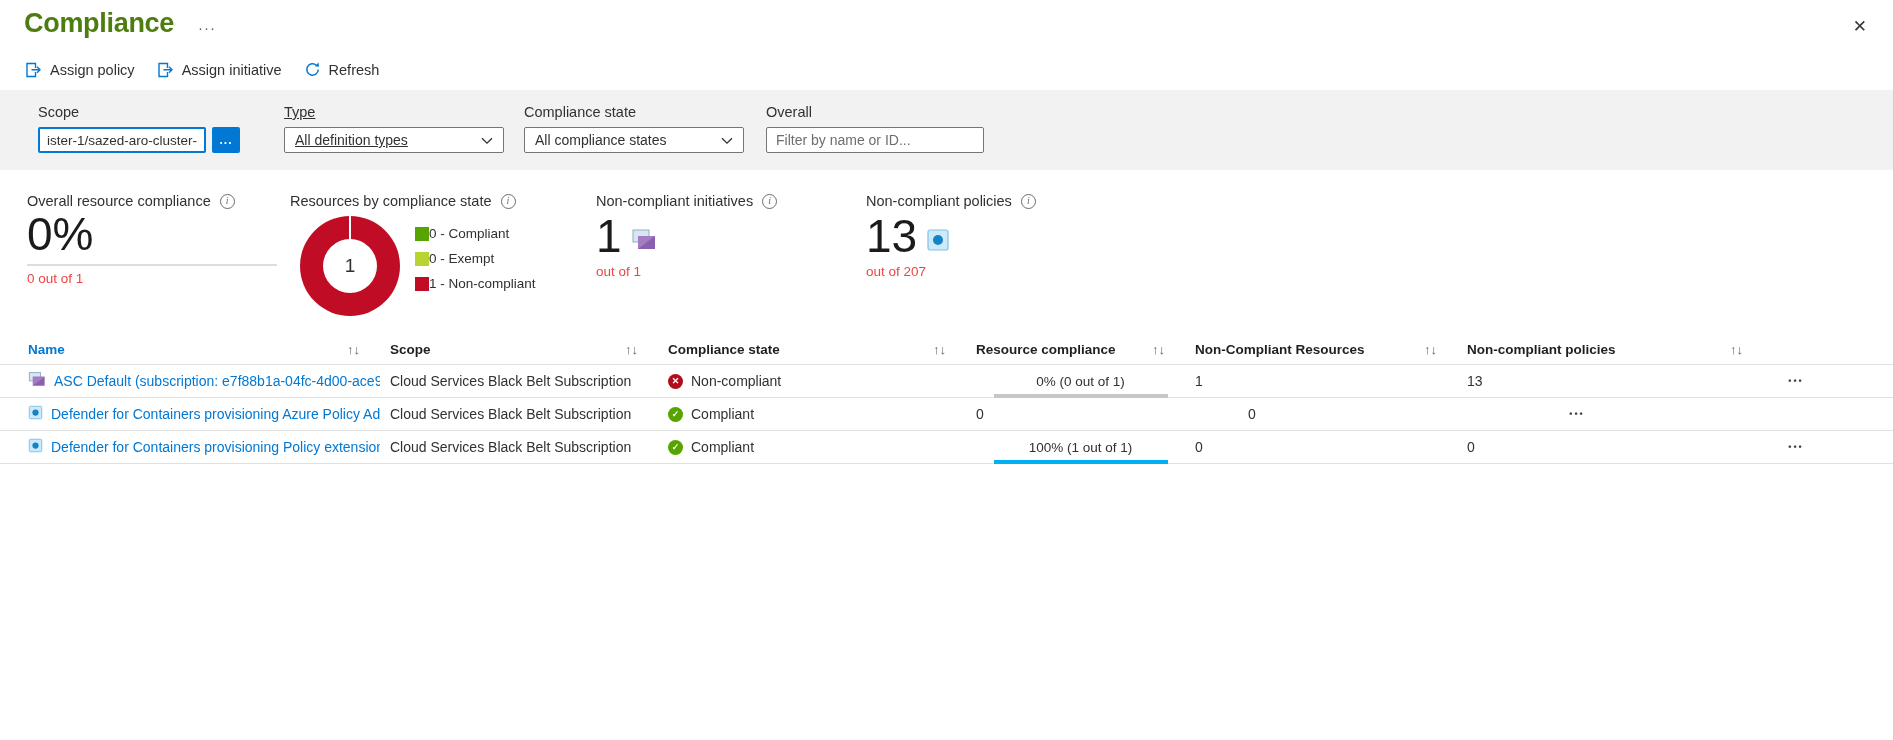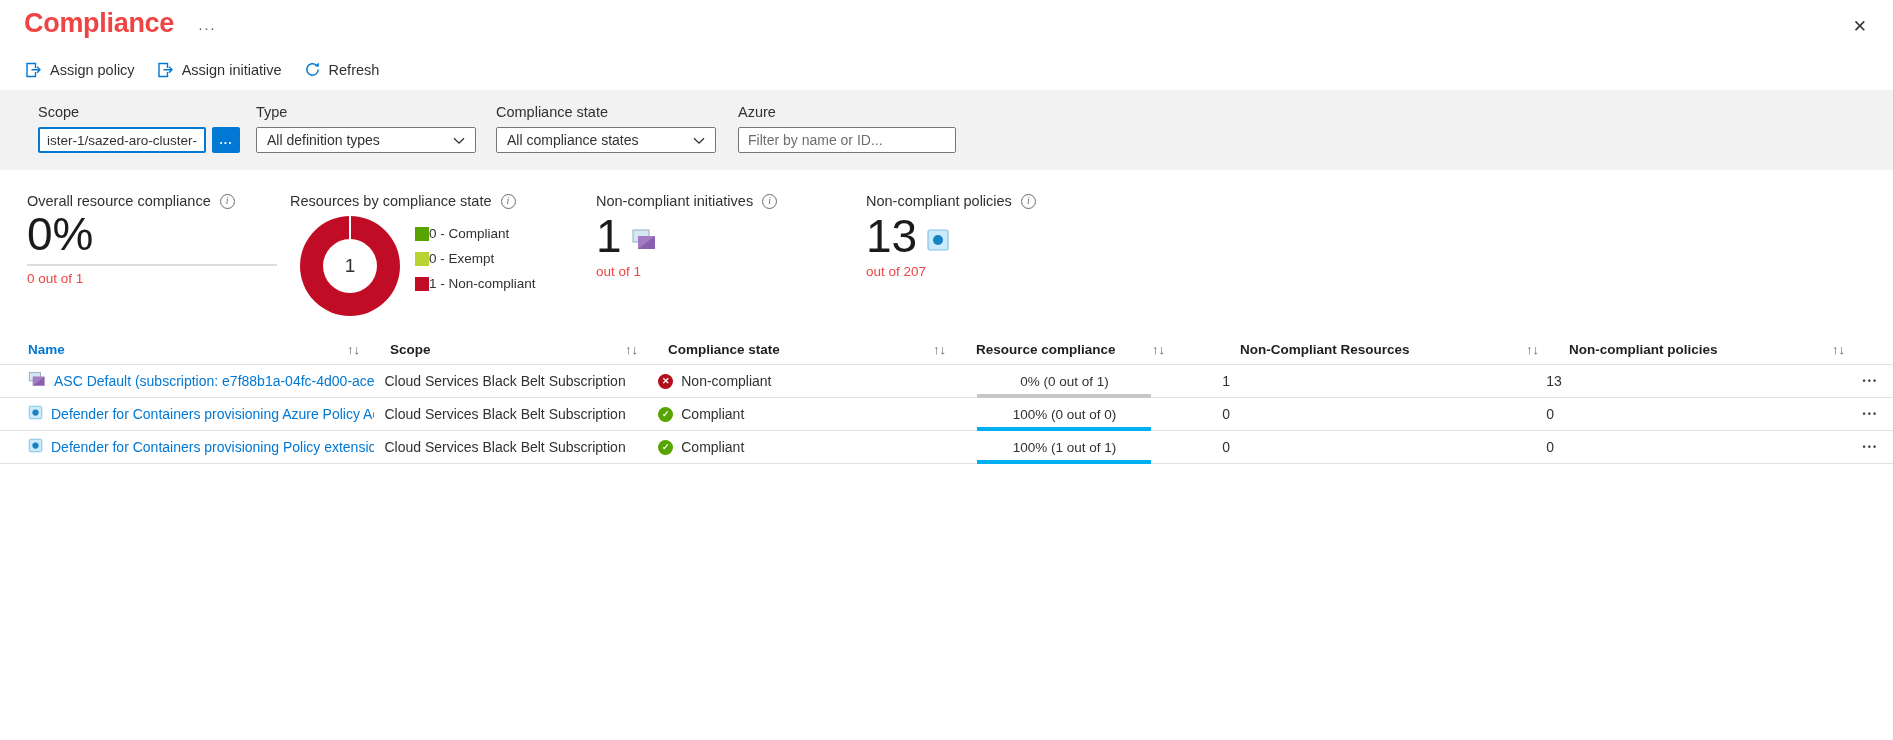--- a/index.html
+++ b/index.html
@@ -3,21 +3,21 @@
 <meta charset="utf-8">
 <style>
   * { box-sizing: border-box; }
   html,body { margin:0; padding:0; background:#fff; }
   body { font-family:"Liberation Sans", sans-serif; color:#323130; }
   .panel { position:relative; width:1894px; height:740px; background:#fff;
            border-right:1px solid #cfcfcf; overflow:hidden; }
 
   
   .panel-header { display:flex; align-items:flex-start; padding:8px 16px 0 24px; }
-  .page-title { font-size:27px; font-weight:bold; color:#ef4444; letter-spacing:-0.3px; }
+  .page-title { font-size:27px; font-weight:bold; color:#4d7c0f; letter-spacing:-0.3px; }
   .title-more { margin-left:24px; margin-top:12px; color:#605e5c; font-size:15px;
                 letter-spacing:1px; cursor:pointer; line-height:1; }
   .close-btn { margin-left:auto; margin-top:6px; color:#3b3a39; font-size:17px;
                padding:2px 10px; cursor:pointer; background:none; border:none;
                font-family:inherit; }
 
   
   .toolbar { display:flex; align-items:center; gap:22px; padding:22px 0 12px 25px; }
   .toolbar-item { display:flex; align-items:center; gap:8px; font-size:14.5px;
                   color:#323130; cursor:pointer; background:none; border:none;
@@ -27,21 +27,21 @@
   
   .filterbar { background:#f2f2f2; padding:14px 0 17px 38px; display:flex; align-items:flex-start; }
   .field { display:flex; flex-direction:column; }
   .field-label { font-size:14.5px; color:#323130; margin-bottom:7px; }
   .scope-row { display:flex; gap:6px; }
   .scope-input { width:168px; height:26px; border:2px solid #0078d4; border-radius:2px;
                  padding:0 7px; font-size:13.5px; font-family:inherit; color:#323130; }
   .browse-btn { width:28px; height:26px; background:#0078d4; color:#fff; border:none;
                 border-radius:2px; font-size:12px; line-height:1; cursor:pointer;
                 font-weight:bold; letter-spacing:1px; }
-  .m40 { margin-left:16px; } .m20 { margin-left:20px; } .m22 { margin-left:22px; }
+  .m40 { margin-left:44px;text-decoration:underline; } .m20 { margin-left:20px; } .m22 { margin-left:22px; }
   .dropdown { width:220px; height:26px; background:#fff; border:1px solid #767676;
               border-radius:2px; display:flex; align-items:center;
               justify-content:space-between; padding:0 10px; font-size:14px; cursor:pointer; }
   .search-input { width:218px; height:26px; border:1px solid #767676; border-radius:2px;
                   padding:0 9px; font-size:14px; font-family:inherit; background:#fff; }
   .search-input::placeholder { color:#6e6e6e; }
 
   
   .stats { display:flex; padding:23px 12px 0 27px; }
   .stat-title-row { display:flex; align-items:center; gap:9px; font-size:14.5px; color:#323130; }
@@ -73,21 +73,21 @@
   .value-row svg { margin-bottom:7px; }
 
   
   .grid { margin-top:19px; font-size:14px; }
   .thead { display:flex; align-items:center; padding-left:28px; height:30px;
            border-bottom:1px solid #e1e1e1; }
   .th { display:flex; align-items:center; justify-content:space-between;
         padding-right:30px; font-weight:bold; font-size:13.5px; color:#1f1f1f; cursor:pointer; }
   .sort-glyph { color:#605e5c; font-size:13px; font-weight:normal; }
   .c-name  { width:362px; } .c-scope { width:278px; } .c-state { width:308px; }
-  .c-rc    { width:219px;align-items:center; } .c-ncr   { width:329px;margin-left:45px; } .c-ncp   { width:306px; }
+  .c-rc    { width:219px;align-items:center; } .c-ncr   { width:272px; } .c-ncp   { width:306px; }
   .c-menu  { width:46px; }
   .th-name-label { color:#0078d4; }
 
   .trow { display:flex; align-items:center; padding-left:28px; height:33px;
           border-bottom:1px solid #e1e1e1; }
   .td { padding-right:10px; }
   .td-name { display:flex; align-items:center; gap:8px; overflow:hidden; }
   .td-name svg { flex:none; }
   .row-link { color:#0078d4; text-decoration:none; white-space:nowrap; overflow:hidden;
               font-size:14px; cursor:pointer; }
@@ -170,21 +170,21 @@
       <div class="dropdown">
         <span>All compliance states</span>
         <span>
           <svg width="12" height="8" viewBox="0 0 12 8">
               <path d="M1 1.2l5 5 5-5" fill="none" stroke="#323130" stroke-width="1.3"></path>
             </svg>
         </span>
       </div>
     </div>
     <div class="field m22">
-      <span class="field-label">Azure</span>
+      <span class="field-label">Overall</span>
       <input class="search-input" placeholder="Filter by name or ID..." style="">
     </div>
   </div>
 
   <div class="stats">
 
     <div class="stat-overall">
       <div class="stat-title-row">
         <span>Overall resource compliance</span>
         <span class="info-icon">i</span>
@@ -324,26 +324,20 @@
                 <circle cx="12" cy="12" r="5" fill="#1683c4"></circle>
               </svg>
       </span>
       <a class="row-link" href="#">Defender for Containers provisioning Azure Policy Addo...</a>
     </div>
     <div class="td c-scope">Cloud Services Black Belt Subscription</div>
     <div class="td td-state c-state">
       <span class="state-badge ok">✓</span>
       <span>Compliant</span>
     </div>
-    <div class="td td-rc c-rc">
-      <span class="rc-text">100% (0 out of 0)</span>
-      <span class="rc-track">
-        <span class="rc-fill" style="display: block; width: 100%;"></span>
-      </span>
-    </div>
     <div class="td c-ncr">0</div>
     <div class="td c-ncp">0</div>
     <button class="row-menu c-menu">•••</button>
   </div>
 
   <div class="trow">
     <div class="td td-name c-name">
 
       <span class="name-icon">
         <svg width="15" height="15" viewBox="0 0 24 24">

